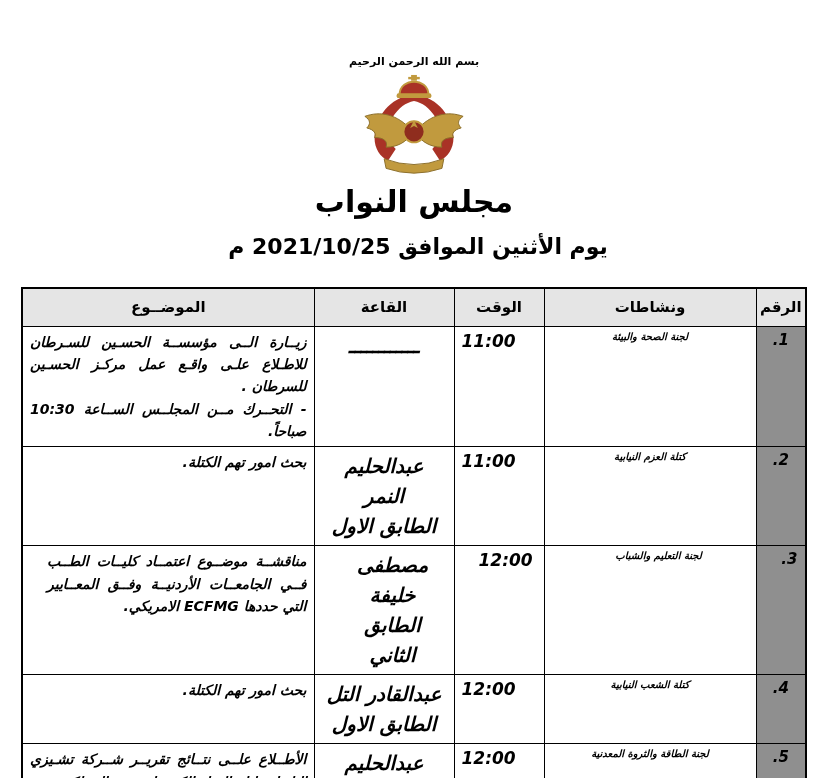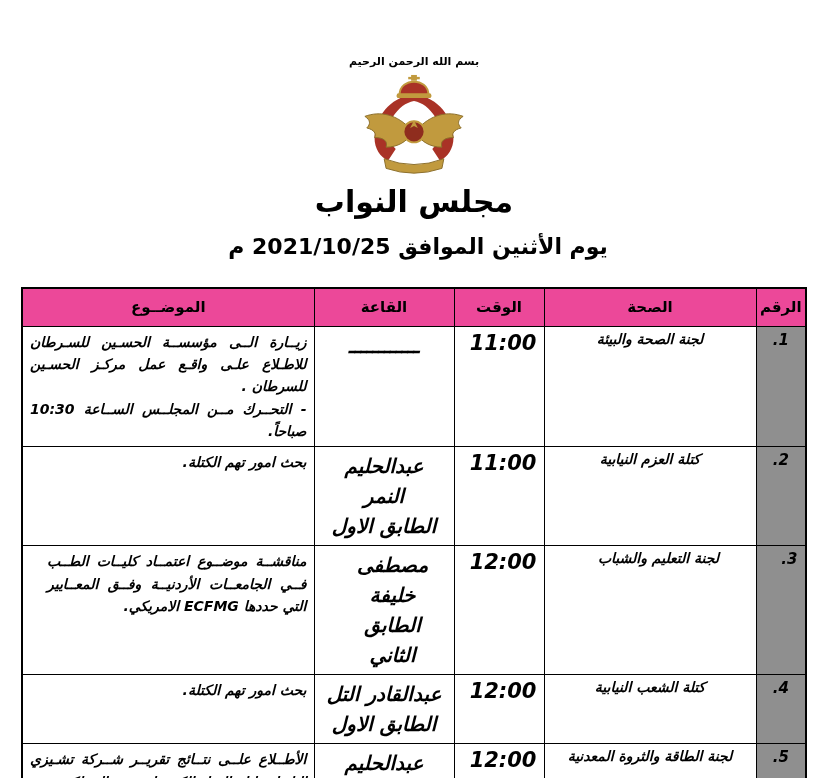--- a/index.html
+++ b/index.html
@@ -39,39 +39,39 @@
     border-collapse:collapse;
     table-layout:fixed;
     border:2px solid #000;
   }
   table.schedule th, table.schedule td{
     border:1px solid #000;
     font-weight:bold;
     box-sizing:border-box;
   }
   table.schedule thead th{
-    background:#ec4899;
+    background:#e5e5e5;
     height:38px;
     font-size:15px;
     text-align:center;
     vertical-align:middle;
   }
   table.schedule td{
     vertical-align:top;
     padding:4px 7px;
     font-style:italic;
   }
   .col-num{width:50px;}
   .col-activity{width:212px;}
   .col-time{width:90px;}
   .col-hall{width:140px;}
   .col-subject{width:292px;}
   .cell-num{background:#8f8f8f;text-align:center;font-size:15px;}
-  .cell-activity{text-align:center;font-size:14px;}
-  .cell-time{text-align:right;font-size:21px;}
+  .cell-activity{text-align:center;font-size:10px;}
+  .cell-time{text-align:left;font-size:17px;}
   .cell-hall{text-align:center;font-size:20px;white-space:pre-line;line-height:1.5;}
   .cell-subject{text-align:justify;font-size:14px;white-space:pre-line;line-height:1.6;}
   tbody tr:nth-child(1) td{height:104px;}
   tbody tr:nth-child(2) td{height:42px;}
   tbody tr:nth-child(3) td{height:66px;padding-left:24px;}
   tbody tr:nth-child(4) td{height:40px;}
   tbody tr:nth-child(5) td{height:66px;}
   .bottom-bar{
     margin-top:13px;
     width:762px;height:10px;background:#9e3a20;
@@ -116,21 +116,21 @@
     <colgroup>
       <col class="col-num">
         <col class="col-activity">
         <col class="col-time">
         <col class="col-hall">
         <col class="col-subject">
     </colgroup>
     <thead>
       <tr>
         <th>الرقم</th>
-        <th>الصحة</th>
+        <th>ونشاطات</th>
         <th>الوقت</th>
         <th>القاعة</th>
         <th>الموضــوع</th>
       </tr>
     </thead>
     <tbody>
       <tr>
         <td class="cell-num">1.</td>
         <td class="cell-activity">لجنة الصحة والبيئة</td>
         <td class="cell-time">11:00</td>

